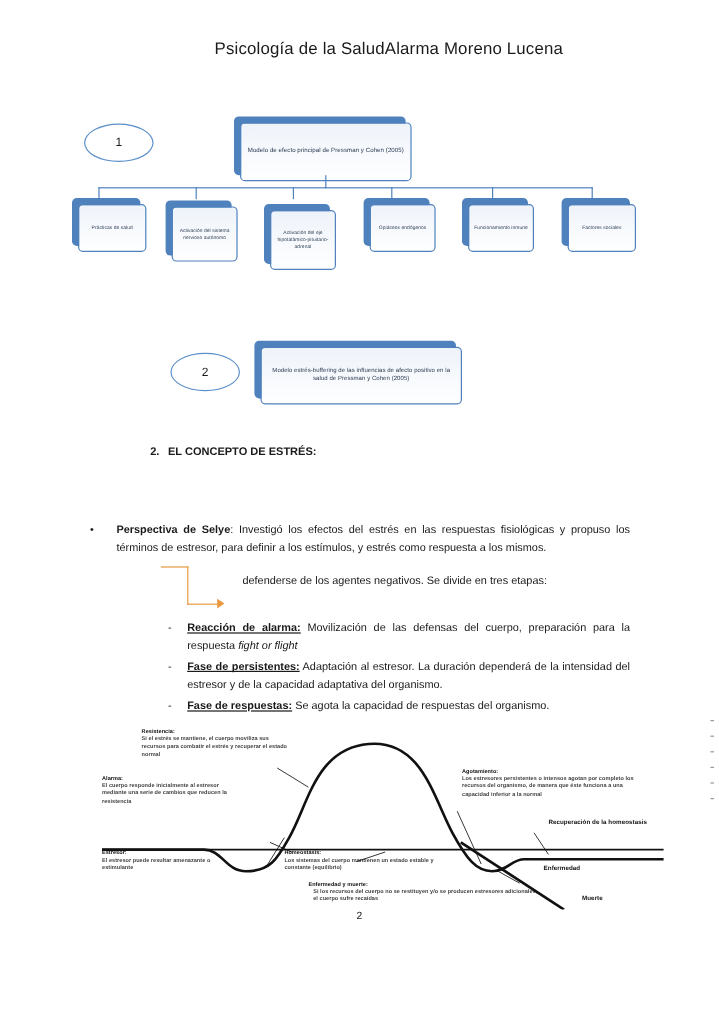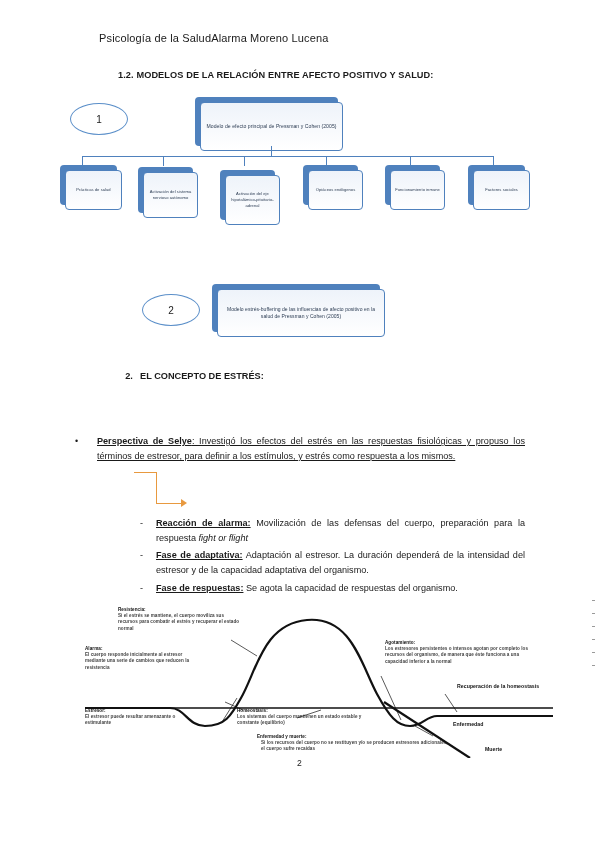--- a/index.html
+++ b/index.html
@@ -9,22 +9,22 @@
     font-family:"Liberation Sans", sans-serif;
     color:#1a1a1a;
     position:relative;
     overflow:hidden;
   }
   .page{position:absolute;inset:0;background:#fff;}
 
   
   .hdr{
     position:absolute;left:75px;top:32px;width:450px;
-    display:flex;justify-content:flex-start;align-items:baseline;
-    font-size:11px;letter-spacing:.15px;padding-left:24px;
+    display:flex;justify-content:center;align-items:baseline;
+    font-size:14px;letter-spacing:.15px;padding-left:24px;
   }
 
   
   .sec-title{
     position:absolute;left:118px;top:70px;
     font-size:9.2px;font-weight:bold;letter-spacing:.1px;
   }
 
   
   .diagram1{position:absolute;left:60px;top:95px;width:480px;height:130px;}
@@ -68,21 +68,21 @@
   .b-h2 .num{display:inline-block;width:22px;}
   .para{
     position:absolute;font-size:9.1px;line-height:1.62;text-align:justify;
     letter-spacing:.05px;
   }
   .p1{left:75px;top:392px;width:450px;text-indent:22px;}
 
   .bullet-row{position:absolute;left:75px;top:434px;width:450px;
     display:flex;gap:0;font-size:9.1px;line-height:1.62;}
   .bullet-row .dot{width:22px;flex:0 0 22px;font-size:9px;}
-  .bullet-row .txt{flex:1;text-align:justify;text-decoration:underline;}
+  .bullet-row .txt{flex:1;text-align:justify;}
   b{font-weight:bold;}
 
   
   .bracket{position:absolute;left:134px;top:472px;}
   .bracket .vline{position:absolute;left:22px;top:0;width:1.4px;height:32px;background:#e8993f;}
   .bracket .hline-top{position:absolute;left:0;top:0;width:23px;height:1.4px;background:#e8993f;}
   .bracket .hline-arr{position:absolute;left:22px;top:31px;width:26px;height:1.4px;background:#e8993f;}
   .bracket .head{
     position:absolute;left:47px;top:27px;width:0;height:0;
     border-top:4.5px solid transparent;border-bottom:4.5px solid transparent;
@@ -123,21 +123,20 @@
 </head>
 <body>
 
 <div class="page">
 
   <div class="hdr">
     <span>Psicología de la Salud</span>
     <span>Alarma Moreno Lucena</span>
   </div>
 
-  <div class="sec-title">1.2. MODELOS DE LA RELACIÓN ENTRE AFECTO POSITIVO Y SALUD:</div>
 
   <div class="diagram1">
 
     <div class="ellipse" style="left:10px;top:8px;">
       <span>1</span>
     </div>
 
     <div class="sbox big" style="left:135px;top:2px;width:143px;height:49px;">
       <div class="shadow"></div>
       <div class="face">
@@ -221,30 +220,31 @@
   </div>
 
   <div class="bracket">
     <div class="hline-top"></div>
     <div class="vline"></div>
     <div class="hline-arr"></div>
     <div class="head"></div>
   </div>
 
   <div class="sga">
+    <div class="l2">defenderse de los agentes negativos. Se divide en tres etapas:</div>
   </div>
 
   <div class="dashlist">
     <div class="item">
       <span class="dash">-</span>
       <span class="body"><span class="u">Reacción de alarma:</span><span> Movilización de las defensas del cuerpo, preparación para la respuesta </span><i>fight or flight</i></span>
     </div>
     <div class="item">
       <span class="dash">-</span>
-      <span class="body"><span class="u">Fase de adaptativa:</span><span> Adaptación al estresor. La duración dependerá de la intensidad del estresor y de la capacidad adaptativa del organismo.</span></span>
+      <span class="body"><span class="u">Fase de persistentes:</span><span> Adaptación al estresor. La duración dependerá de la intensidad del estresor y de la capacidad adaptativa del organismo.</span></span>
     </div>
     <div class="item">
       <span class="dash">-</span>
       <span class="body"><span class="u">Fase de respuestas:</span><span> Se agota la capacidad de respuestas del organismo.</span></span>
     </div>
   </div>
 
   <div class="gas">
     <svg width="470" height="160" viewBox="0 0 470 160">
 

